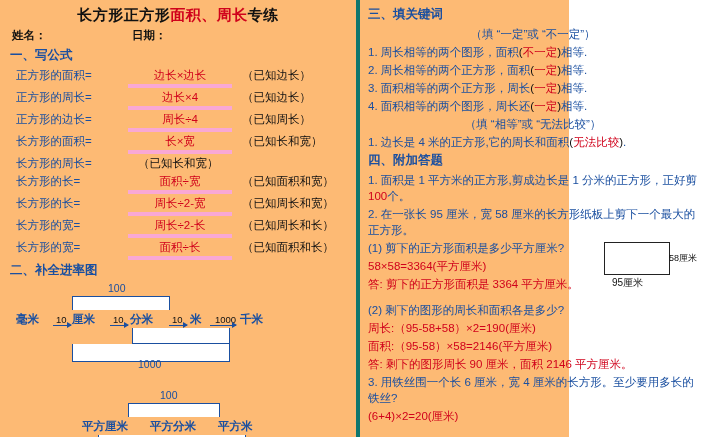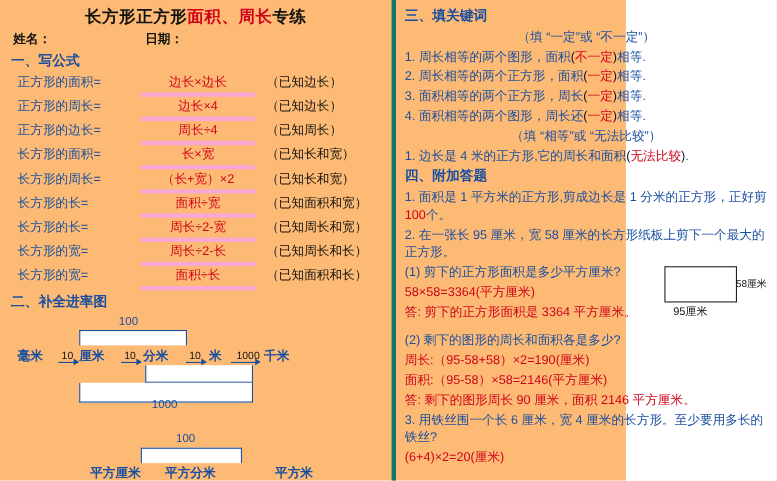--- a/index.html
+++ b/index.html
@@ -193,21 +193,20 @@
         <span class="val">周长÷4</span>
         <span class="note">（已知周长）</span>
       </div>
       <div class="frow">
         <span class="lbl">长方形的面积=</span>
         <span class="val">长×宽</span>
         <span class="note">（已知长和宽）</span>
       </div>
       <div class="frow">
         <span class="lbl">长方形的周长=</span>
-        <span class="val">（长+宽）×2</span>
         <span class="note">（已知长和宽）</span>
       </div>
       <div class="frow">
         <span class="lbl">长方形的长=</span>
         <span class="val">面积÷宽</span>
         <span class="note">（已知面积和宽）</span>
       </div>
       <div class="frow">
         <span class="lbl">长方形的长=</span>
         <span class="val">周长÷2-宽</span>
@@ -252,21 +251,21 @@
       <div class="ubox" style="left:62px; top:62px; width:158px; height:18px; border-top:none;"></div>
       <div class="ulabel" style="left:128px; top:76px;">1000</div>
     </div>
 
     <div class="unitwrap" style="height:62px; margin-top:-8px;">
       <div class="ulabel" style="left:150px; top:0px;">100</div>
       <div class="ubox" style="left:118px; top:14px; width:92px; height:14px; border-bottom:none;"></div>
 
       <div class="uname" style="left:72px; top:30px;">平方厘米</div>
       <div class="uname" style="left:140px; top:30px;">平方分米</div>
-      <div class="uname" style="left:208px; top:30px;margin-left:32px;">平方米</div>
+      <div class="uname" style="left:208px; top:30px;">平方米</div>
 
       <div class="ubox" style="left:88px; top:46px; width:148px; height:14px; border-top:none;"></div>
       <div class="ulabel" style="left:148px; top:56px;">1000</div>
     </div>
 
   </div>
 
   <div class="col-right">
 
     <div class="sec-head">三、填关键词</div>

